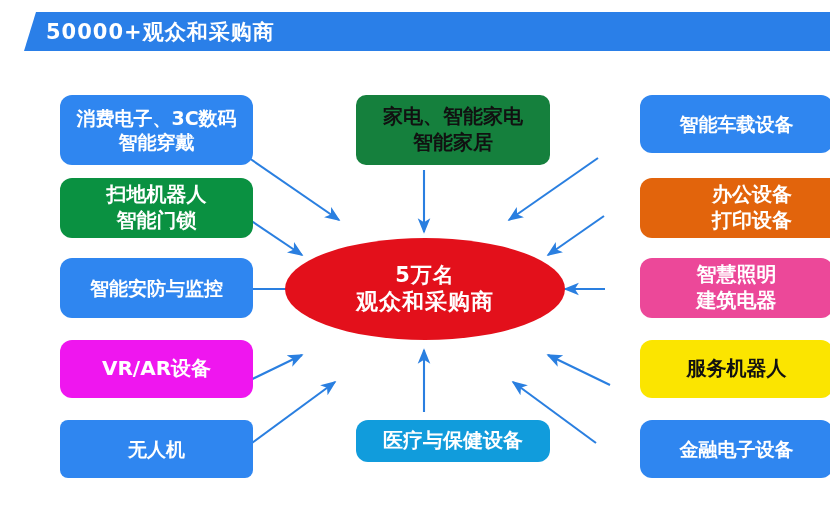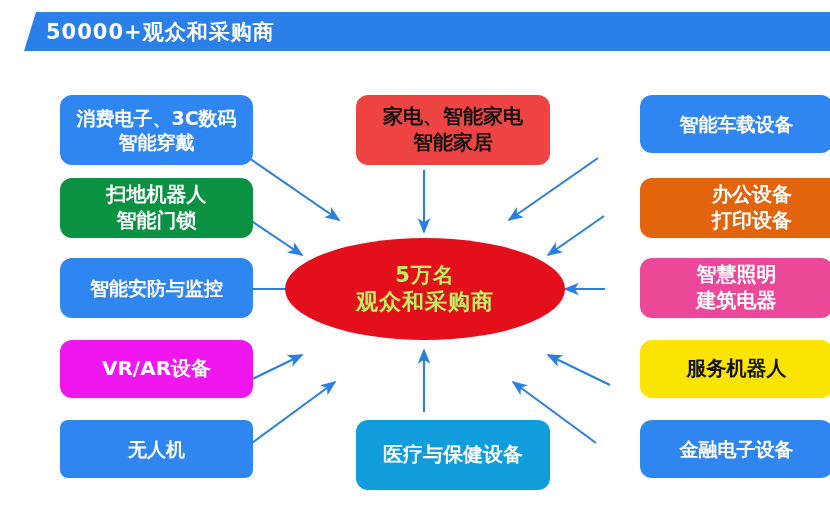--- a/index.html
+++ b/index.html
@@ -123,25 +123,25 @@
   <div class="node" id="n2" style="left: 32px; top: 258px; width: 193px; height: 60px; font-size: 19px; background: rgb(47, 134, 240); color: rgb(255, 255, 255);">
     <span class="ln">智能安防与监控</span>
   </div>
   <div class="node" id="n3" style="left: 32px; top: 340px; width: 193px; height: 58px; font-size: 20px; background: rgb(239, 22, 239); color: rgb(255, 255, 255);">
     <span class="ln">VR/AR设备</span>
   </div>
   <div class="node" id="n4" style="left: 32px; top: 420px; width: 193px; height: 58px; font-size: 19px; background: rgb(47, 134, 240); color: rgb(255, 255, 255); border-radius: 8px;">
     <span class="ln">无人机</span>
   </div>
 
-  <div class="node" id="n5" style="left: 328px; top: 95px; width: 194px; height: 70px; font-size: 20px; background: #ef4444; color: rgb(17, 17, 17);">
+  <div class="node" id="n5" style="left: 328px; top: 95px; width: 194px; height: 70px; font-size: 20px; background: #15803d; color: rgb(17, 17, 17); border-radius: 10px;">
     <span class="ln">家电、智能家电</span>
     <span class="ln">智能家居</span>
   </div>
-  <div class="node" id="n6" style="left: 328px; top: 420px; width: 194px; height: 70px; font-size: 20px; background: rgb(17, 156, 220); color: rgb(255, 255, 255);">
+  <div class="node" id="n6" style="left: 328px; top: 420px; width: 194px; height: 42px; font-size: 20px; background: rgb(17, 156, 220); color: rgb(255, 255, 255);">
     <span class="ln">医疗与保健设备</span>
   </div>
 
   <div class="node" id="n7" style="left: 612px; top: 95px; width: 193px; height: 58px; font-size: 19px; background: rgb(47, 134, 240); color: rgb(255, 255, 255); text-align: right;">
     <span class="ln">智能车载设备</span>
   </div>
   <div class="node" id="n8" style="left: 612px; top: 178px; width: 224px; height: 60px; font-size: 20px; background: rgb(226, 100, 12); color: rgb(255, 255, 255);">
     <span class="ln">办公设备</span>
     <span class="ln">打印设备</span>
   </div>
@@ -149,18 +149,18 @@
     <span class="ln">智慧照明</span>
     <span class="ln">建筑电器</span>
   </div>
   <div class="node" id="n10" style="left: 612px; top: 340px; width: 193px; height: 58px; font-size: 20px; background: rgb(251, 229, 0); color: rgb(17, 17, 17);">
     <span class="ln">服务机器人</span>
   </div>
   <div class="node" id="n11" style="left: 612px; top: 420px; width: 193px; height: 58px; font-size: 19px; background: rgb(47, 134, 240); color: rgb(255, 255, 255);">
     <span class="ln">金融电子设备</span>
   </div>
 
-  <div class="hub" style="background: rgb(227, 16, 27); color: #bef264;">
+  <div class="hub" style="background: rgb(227, 16, 27); color: #ffffff;">
     <span class="hub-l1">5万名</span>
     <span class="hub-l2">观众和采购商</span>
   </div>
 
 </div>
 
 </body></html>

